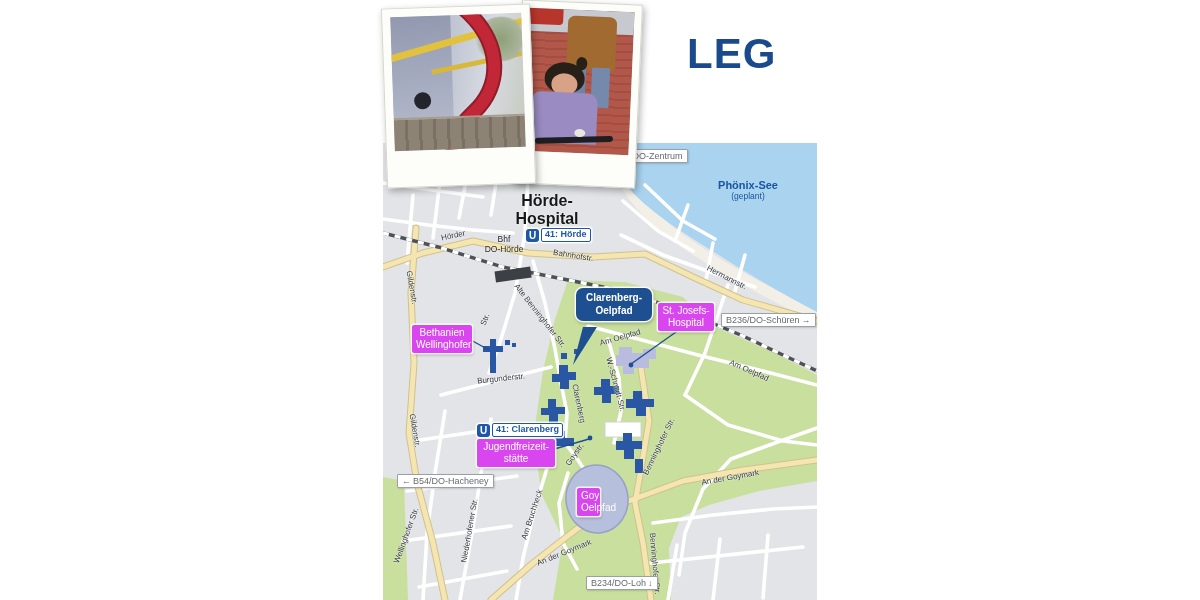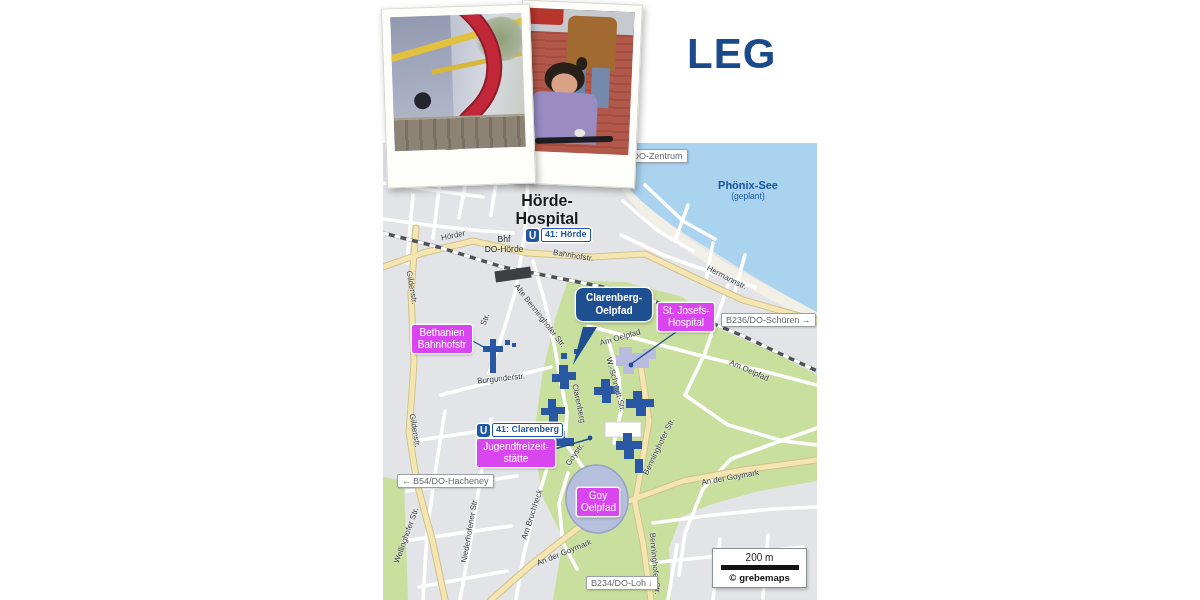--- a/index.html
+++ b/index.html
@@ -239,31 +239,31 @@
       <div class="usq">U</div>
       <div class="ulabel">41: Hörde</div>
     </div>
     <div class="ubadge" style="left:94px;top:280px">
       <div class="usq">U</div>
       <div class="ulabel">41: Clarenberg</div>
     </div>
 
     <div class="bluebox" style="left:29px;top:182px;width:60px">
       <div>Bethanien</div>
-      <div>Bahnhofstr</div>
+      <div>Wellinghofer</div>
     </div>
     <div class="bluebox" style="left:275px;top:160px;width:56px">
       <div>St. Josefs-</div>
       <div>Hospital</div>
     </div>
     <div class="bluebox" style="left:94px;top:296px;width:78px">
       <div>Jugendfreizeit-</div>
       <div>stätte</div>
     </div>
-    <div class="bluebox" style="left:194px;top:345px;width:42px">
+    <div class="bluebox" style="left:194px;top:345px;width:23px">
       <div>Goy</div>
       <div>Oelpfad</div>
     </div>
 
     <div class="callout" style="left:193px;top:145px;width:76px">
       <div>Clarenberg-</div>
       <div>Oelpfad</div>
     </div>
 
     <div class="roadsign" style="left:238px;top:6px">
@@ -276,28 +276,20 @@
     </div>
     <div class="roadsign" style="left:14px;top:331px">
       <span class="arr">←</span>
       <span>B54/DO-Hacheney</span>
     </div>
     <div class="roadsign" style="left:203px;top:433px">
       <span>B234/DO-Loh</span>
       <span class="arr">↓</span>
     </div>
 
-    <div class="scalebox" style="left:329px;top:405px;width:95px">
-      <div class="scaletext">200 m</div>
-      <div class="scalebar"></div>
-      <div class="credit">
-        <span>©</span>
-        <span>grebemaps</span>
-      </div>
-    </div>
   </div>
 
   <div class="polaroid photo-right">
     <div class="pimg">
       <div class="pr-bg"></div>
       <div class="pr-top"></div>
       <div class="pr-car"></div>
       <div class="pr-jack"></div>
       <div class="pr-leg1"></div>
       <div class="pr-leg2"></div>

